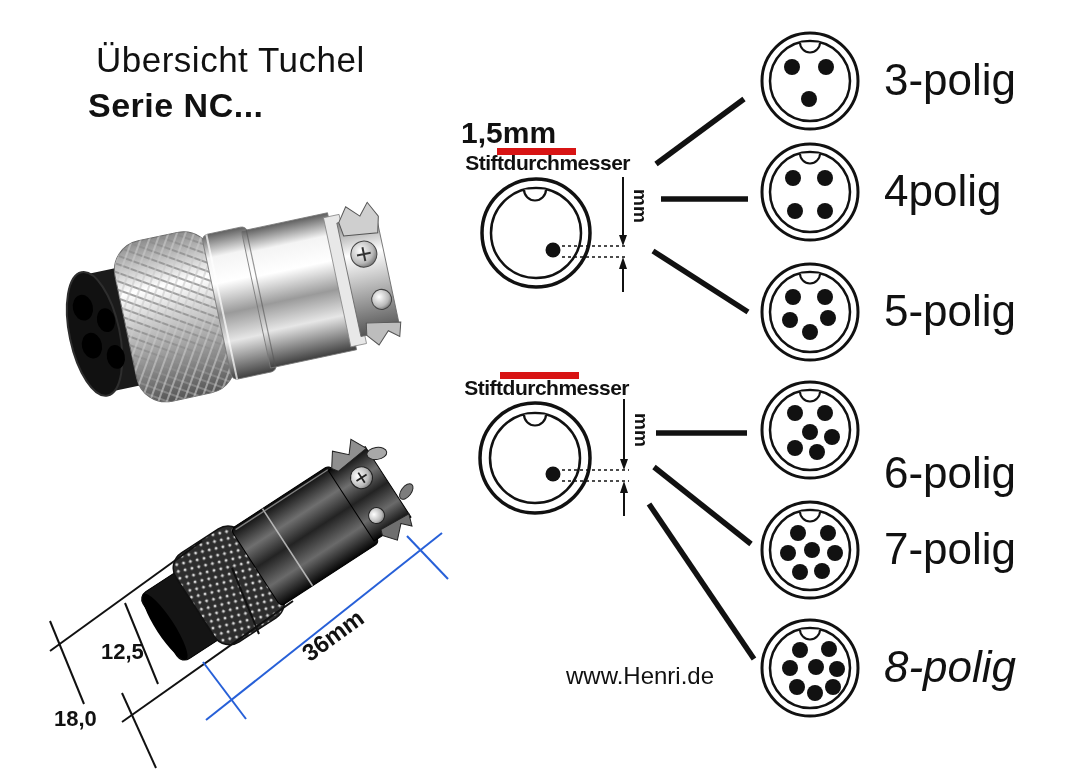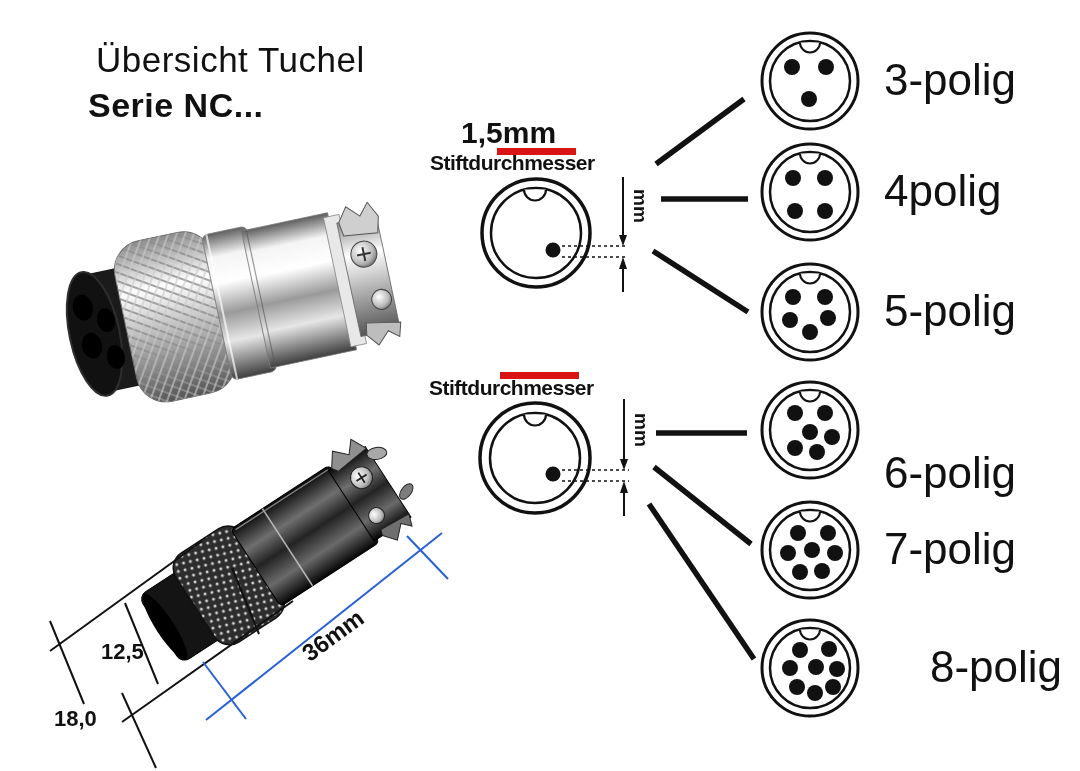--- a/index.html
+++ b/index.html
@@ -3,21 +3,21 @@
 <meta charset="utf-8">
 <style>
   html,body{margin:0;padding:0;background:#ffffff;}
   #stage{position:relative;width:1080px;height:771px;background:#ffffff;overflow:hidden;
          font-family:"Liberation Sans",sans-serif;color:#111;}
   #artwork{position:absolute;left:0;top:0;}
   .abs{position:absolute;white-space:nowrap;}
   .title1{font-size:35px;font-weight:400;letter-spacing:0.5px;}
   .title2{font-size:34px;font-weight:700;letter-spacing:0.5px;}
   .pinval{font-size:30px;font-weight:700;text-align:left;width:150px;}
-  .stift{font-size:21px;font-weight:700;text-align:left;width:200px;letter-spacing:-0.5px;}
+  .stift{font-size:21px;font-weight:700;text-align:right;width:200px;letter-spacing:-0.5px;}
   .redbar{position:absolute;height:7px;background:#d81414;}
   .pol-label{font-size:44px;font-weight:400;}
   .dim-label{font-size:22px;font-weight:700;width:64px;text-align:left;}
   .dim-36{font-size:24px;font-weight:700;transform:rotate(-36deg);transform-origin:left center;}
   .site{font-size:24px;font-weight:400;}
 </style>
 </head>
 <body>
 
 <div id="stage">
@@ -234,22 +234,23 @@
   <div class="redbar" style="left:497px;top:148px;width:79px;"></div>
   <div class="abs stift" style="left:430px;top:151px;">Stiftdurchmesser</div>
 
   <div class="redbar" style="left:500px;top:372px;width:79px;"></div>
   <div class="abs stift" style="left:429px;top:376px;">Stiftdurchmesser</div>
 
   <div class="abs dim-label" style="left:101px;top:639px;">12,5</div>
   <div class="abs dim-label" style="left:54px;top:682px;margin-top:24px;">18,0</div>
   <div class="abs dim-36" style="left:305px;top:642px;color:#111;">36mm</div>
 
+  <div class="abs site" style="left:566px;top:662px;">www.Henri.de</div>
 
   <div id="pol-labels">
       <div class="abs pol-label" style="left: 884px; top: 55px; text-align: right;">3-polig</div>
       <div class="abs pol-label" style="left: 884px; top: 166px;">4polig</div>
       <div class="abs pol-label" style="left: 884px; top: 286px;">5-polig</div>
       <div class="abs pol-label" style="left: 884px; top: 404px; margin-top: 44px;">6-polig</div>
       <div class="abs pol-label" style="left: 884px; top: 524px;">7-polig</div>
-      <div class="abs pol-label" style="left: 930px; top: 642px;">8-polig</div>
+      <div class="abs pol-label" style="left: 884px; top: 642px; font-style: italic;">8-polig</div>
     </div>
 </div>
 
 </body></html>

